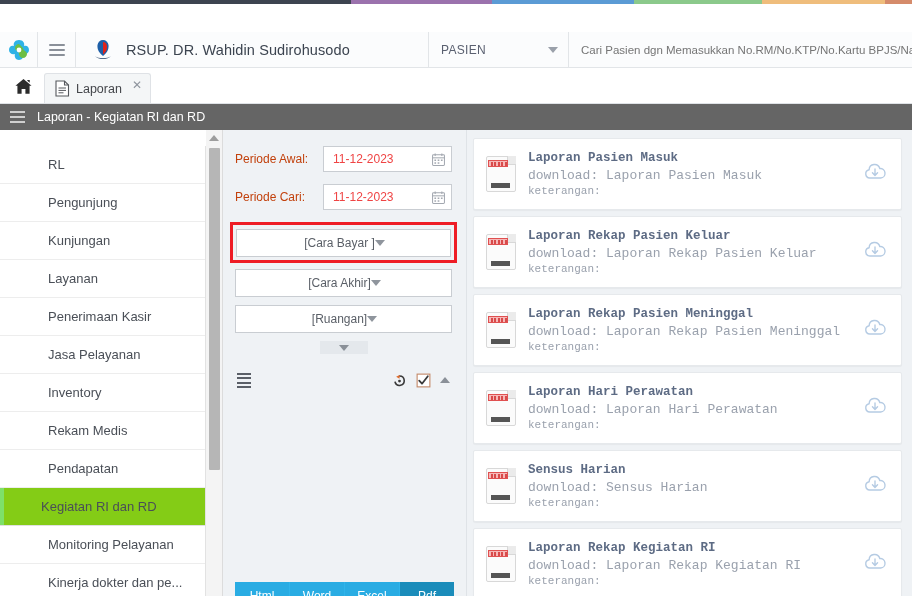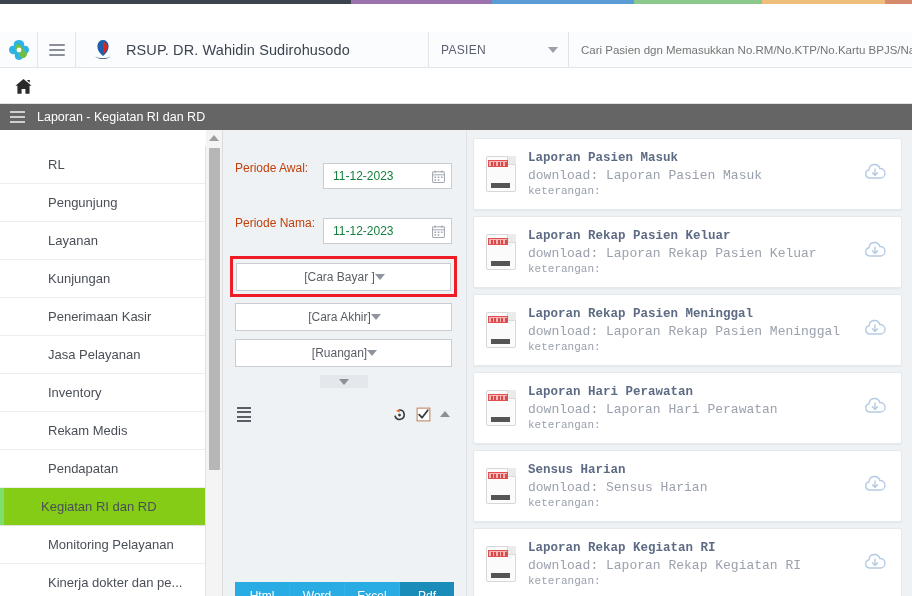--- a/index.html
+++ b/index.html
@@ -83,21 +83,21 @@
                background:#b6b6b6; border-radius:1px; cursor:pointer;}
 
   
   .filterpane { width: 244px; background:#eff2f5; border-right:1px solid #dfe3e7;
                 display:flex; flex-direction:column; flex-shrink:0; position:relative;}
   .filter-body { padding: 16px 14px 0 12px; flex:1; }
   .frow { display:flex; align-items:center; margin-bottom: 12px; }
   .flabel { font-size:12px; color:#c2410c; width: 88px; flex-shrink:0;}
   .finput { flex:1; height: 26px; background:#fff; border:1px solid #c9cdd2;
             display:flex; align-items:center; justify-content:space-between;
-            padding: 0 6px 0 9px; font-size:12px; color:#15803d;margin-top:17px; }
+            padding: 0 6px 0 9px; font-size:12px; color:#ef4444; }
   .fselect { height: 28px; background:#fff; border:1px solid #c9cdd2; display:flex;
              align-items:center; justify-content:center; padding: 0 8px 0 10px;
              font-size:12px; color:#5a5f67; margin-bottom: 8px; cursor:pointer;}
   .fsel-caret { width:0;height:0;border-left:5px solid transparent;border-right:5px solid transparent;
                 border-top:6px solid #8f959d; }
   .redbox { border: 3px solid #ee1c25; padding: 4px 3px 3px 3px; margin: 8px -5px 6px -5px; }
   .redbox .fselect { margin-bottom: 0; }
   .expander { width: 48px; height: 13px; background:#e4e8ec; margin: 4px auto 0 auto;
               display:flex; align-items:center; justify-content:center; cursor:pointer;}
   .exp-caret { width:0;height:0;border-left:5px solid transparent;border-right:5px solid transparent;
@@ -192,20 +192,29 @@
   </div>
 </div>
 
 <div class="tabbar">
   <div class="tab-home">
     <svg width="19" height="19" viewBox="0 0 20 20">
       <path d="M10 2 L1.5 9.2 L3.6 9.2 L3.6 17.5 L8 17.5 L8 12.6 L12 12.6 L12 17.5 L16.4 17.5 L16.4 9.2 L18.5 9.2 Z" fill="#2b2b2b"></path>
       <path d="M14 3.2 L16.6 3.2 L16.6 6 L14 4 Z" fill="#2b2b2b"></path>
     </svg>
   </div>
+  <div class="tab-item">
+    <svg width="15" height="17" viewBox="0 0 15 17">
+      <path d="M1 1 L9.5 1 L13.5 5 L13.5 16 L1 16 Z" fill="#ffffff" stroke="#55585d" stroke-width="1.1"></path>
+      <path d="M9.5 1 L9.5 5 L13.5 5" fill="none" stroke="#55585d" stroke-width="1.1"></path>
+      <path d="M3.5 8 H11 M3.5 10.4 H11 M3.5 12.8 H8.5" stroke="#55585d" stroke-width="1"></path>
+    </svg>
+    <span class="tab-label">Laporan</span>
+    <span class="tab-close">✕</span>
+  </div>
 </div>
 
 <div class="pagebar">
   <div class="lines">
       <i></i>
       <i></i>
       <i></i>
     </div>
   <span class="pagebar-title">Laporan - Kegiatan RI dan RD</span>
 </div>
@@ -213,24 +222,24 @@
 <div class="main">
 
   <div class="sidebar" id="sidebar">
       <div class="side-item">
         <span>RL</span>
       </div>
       <div class="side-item">
         <span>Pengunjung</span>
       </div>
       <div class="side-item">
+        <span>Kunjungan</span>
+      </div>
+      <div class="side-item">
         <span>Layanan</span>
-      </div>
-      <div class="side-item">
-        <span>Kunjungan</span>
       </div>
       <div class="side-item">
         <span>Penerimaan Kasir</span>
       </div>
       <div class="side-item">
         <span>Jasa Pelayanan</span>
       </div>
       <div class="side-item">
         <span>Inventory</span>
       </div>
@@ -278,21 +287,21 @@
             <rect x="2.6" y="7" width="1.8" height="1.6" fill="#a3a8b0"></rect>
             <rect x="6.1" y="7" width="1.8" height="1.6" fill="#a3a8b0"></rect>
             <rect x="9.6" y="7" width="1.8" height="1.6" fill="#a3a8b0"></rect>
             <rect x="2.6" y="10" width="1.8" height="1.6" fill="#a3a8b0"></rect>
             <rect x="6.1" y="10" width="1.8" height="1.6" fill="#a3a8b0"></rect>
           </svg>
         </div>
       </div>
 
       <div class="frow">
-        <span class="flabel">Periode Nama:</span>
+        <span class="flabel">Periode Cari:</span>
         <div class="finput">
           <span>11-12-2023</span>
           <svg width="13" height="13" viewBox="0 0 14 14">
             <rect x="0.6" y="2" width="12.8" height="11.4" rx="1" fill="none" stroke="#a3a8b0" stroke-width="1.1"></rect>
             <path d="M0.6 5.2 H13.4" stroke="#a3a8b0" stroke-width="1.1"></path>
             <path d="M3.4 0.6 V3.2 M10.6 0.6 V3.2" stroke="#a3a8b0" stroke-width="1.2"></path>
             <rect x="2.6" y="7" width="1.8" height="1.6" fill="#a3a8b0"></rect>
             <rect x="6.1" y="7" width="1.8" height="1.6" fill="#a3a8b0"></rect>
             <rect x="9.6" y="7" width="1.8" height="1.6" fill="#a3a8b0"></rect>
             <rect x="2.6" y="10" width="1.8" height="1.6" fill="#a3a8b0"></rect>

